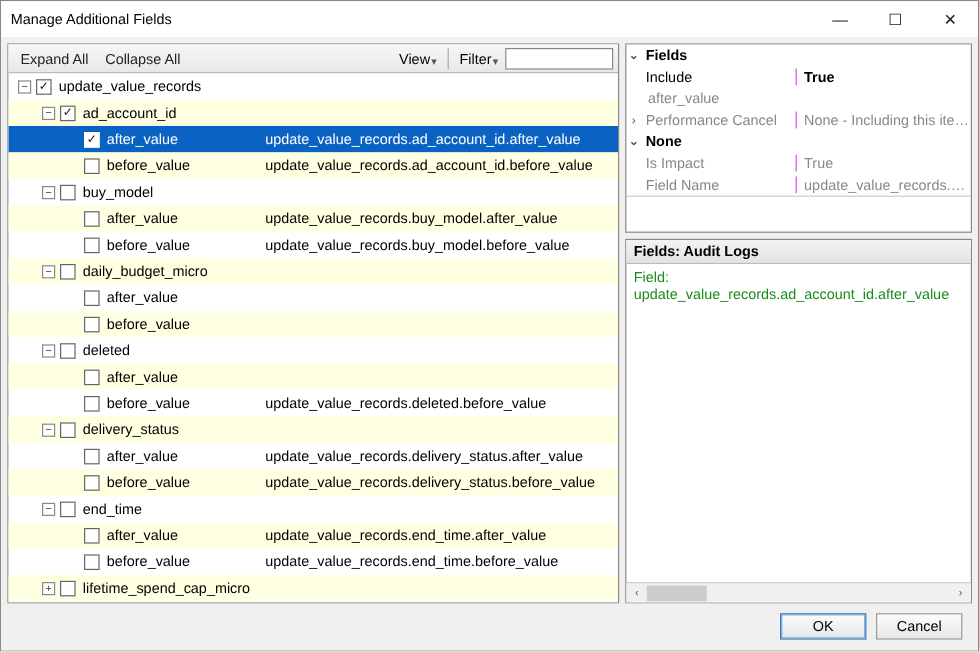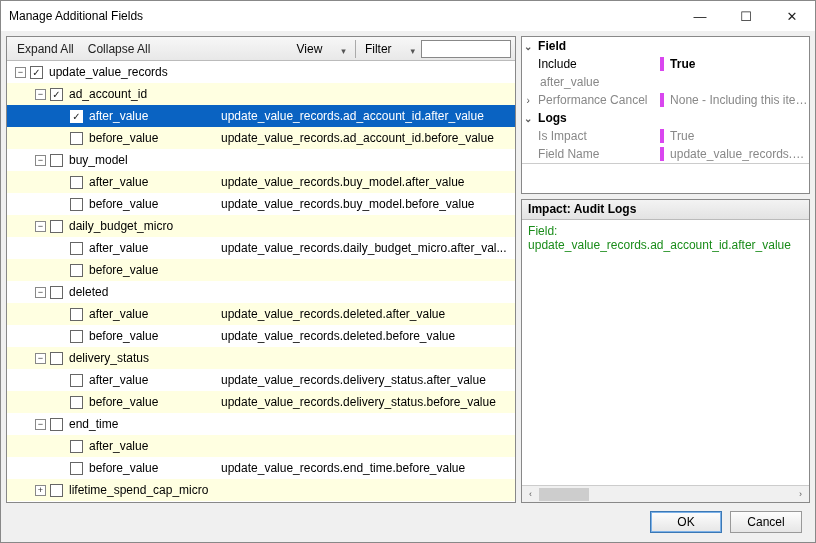--- a/index.html
+++ b/index.html
@@ -9,21 +9,21 @@
   .titlebar .title { flex:1; }
   .winbtns { display:flex; height:100%; }
   .winbtn { width:46px; display:flex; align-items:center; justify-content:center; font-size:13px; color:#222; }
   .content { flex:1; display:flex; flex-direction:column; background:#f0f0f0; padding:5px; gap:4px; overflow:hidden; }
   .main { flex:1; display:flex; gap:5px; overflow:hidden; }
   .left { flex:1.02; display:flex; flex-direction:column; border:1px solid #888; background:#fff; min-width:0; }
   .right { flex:0.58; display:flex; flex-direction:column; gap:5px; min-width:0; }
   .toolbar { height:24px; display:flex; align-items:center; background: linear-gradient(#f7f7f7,#e8e8e8); border-bottom:1px solid #bbb; padding:0 4px; gap:2px; }
   .tool-link { padding:2px 6px; color:#222; }
   .spacer { flex:1; }
-  .tool-drop { display:flex; align-items:flex-end; padding:2px 4px; gap:19px; }
+  .tool-drop { display:flex; align-items:flex-end; padding:2px 4px; gap:1px; }
   .tool-drop .caret { font-size:9px; color:#555; }
   .sep { width:1px; height:18px; background:#aaa; margin:0 3px; }
   .filter-input { width:90px; height:18px; border:1px solid #888; background:#fff; padding:1px 3px; }
   .tree { flex:1; overflow:auto; position:relative; }
   .row { height:22px; display:flex; align-items:center; white-space:nowrap; position:relative; }
   .row.stripe { background:#ffffe1; }
   .row.selected { background:#0a63c2 !important; color:#fff; }
   .row.selected .chk { background:#fff; border-color:#fff; }
   .cell-name { display:flex; align-items:center; gap:4px; width:210px; flex-shrink:0; }
   .cell-path { flex:1; padding-left:4px; overflow:hidden; text-overflow:ellipsis; }
@@ -31,21 +31,21 @@
   .lv0 .indent{width:4px;} .lv1 .indent{width:24px;} .lv2 .indent{width:44px;}
   .expander { width:11px; height:11px; border:1px solid #888; background:#fff; display:inline-flex; align-items:center; justify-content:center; font-size:9px; line-height:1; color:#333; flex-shrink:0; }
   .noexp { width:11px; height:11px; display:inline-block; flex-shrink:0; }
   .chk { width:13px; height:13px; border:1px solid #666; background:#fff; display:inline-flex; align-items:center; justify-content:center; font-size:10px; color:#222; flex-shrink:0; }
   .label { padding-left:2px; }
   
   .panel { border:1px solid #888; background:#fff; display:flex; flex-direction:column; }
   .props { flex:0 0 auto; }
   .proprow { height:18px; display:flex; align-items:center; }
   .proprow.hdr { font-weight:bold; }
-  .propkey { width:130px; padding-left:4px; display:flex; align-items:center; gap:4px; border-right:4px solid #d946ef; }
+  .propkey { width:130px; padding-left:4px; display:flex; align-items:center; gap:4px; border-right:1px solid #d946ef; }
   .propval { flex:1; padding-left:6px; overflow:hidden; white-space:nowrap; text-overflow:ellipsis; }
   .grey { color:#888; }
   .chev { width:12px; text-align:center; color:#555; font-size:10px; user-select:none; }
   .chevholder { width:12px; }
   .output { flex:1; }
   .output-head { height:20px; background: linear-gradient(#f3f3f3,#e3e3e3); border-bottom:1px solid #bbb; padding:2px 6px; font-weight:bold; }
   .output-body { padding:4px 6px; font-size:12px; }
   .field-line { color:#1a8c1a; }
   .scrollbar { height:17px; border-top:1px solid #ccc; background:#f0f0f0; display:flex; align-items:center; }
   .sb-btn { width:17px; height:17px; display:flex; align-items:center; justify-content:center; font-size:9px; color:#555; }
@@ -162,21 +162,20 @@
               </span>
               <span class="cell-path"></span>
             </div>
             <div class="row lv2">
               <span class="cell-name">
                 <span class="indent"></span>
                 <span class="noexp"></span>
                 <span class="chk"></span>
                 <span class="label">after_value</span>
               </span>
-              <span class="cell-path">update_value_records.daily_budget_micro.after_val...</span>
             </div>
             <div class="row lv2 stripe">
               <span class="cell-name">
                 <span class="indent"></span>
                 <span class="noexp"></span>
                 <span class="chk"></span>
                 <span class="label">before_value</span>
               </span>
             </div>
             <div class="row lv1">
@@ -188,21 +187,20 @@
               </span>
               <span class="cell-path"></span>
             </div>
             <div class="row lv2 stripe">
               <span class="cell-name">
                 <span class="indent"></span>
                 <span class="noexp"></span>
                 <span class="chk"></span>
                 <span class="label">after_value</span>
               </span>
-              <span class="cell-path">update_value_records.deleted.after_value</span>
             </div>
             <div class="row lv2">
               <span class="cell-name">
                 <span class="indent"></span>
                 <span class="noexp"></span>
                 <span class="chk"></span>
                 <span class="label">before_value</span>
               </span>
               <span class="cell-path">update_value_records.deleted.before_value</span>
             </div>
@@ -242,20 +240,21 @@
               </span>
               <span class="cell-path"></span>
             </div>
             <div class="row lv2 stripe">
               <span class="cell-name">
                 <span class="indent"></span>
                 <span class="noexp"></span>
                 <span class="chk"></span>
                 <span class="label">after_value</span>
               </span>
+              <span class="cell-path">update_value_records.end_time.after_value</span>
             </div>
             <div class="row lv2">
               <span class="cell-name">
                 <span class="indent"></span>
                 <span class="noexp"></span>
                 <span class="chk"></span>
                 <span class="label">before_value</span>
               </span>
               <span class="cell-path">update_value_records.end_time.before_value</span>
             </div>
@@ -268,55 +267,55 @@
               </span>
               <span class="cell-path"></span>
             </div>
           </div>
       </div>
 
       <div class="right">
         <div class="panel props">
           <div class="proprow hdr">
               <span class="chev">⌄</span>
-              <span class="propkey" style="border:none;font-weight:bold">Field</span>
+              <span class="propkey" style="border:none;font-weight:bold">Fields</span>
             </div>
           <div class="proprow">
               <span class="chevholder"></span>
               <span class="propkey">Include</span>
               <span class="propval" style="font-weight:bold">True</span>
             </div>
           <div class="proprow grey">
               <span class="chevholder"></span>
               <span class="propval">after_value</span>
             </div>
           <div class="proprow grey">
               <span class="chev">›</span>
               <span class="propkey">Performance Cancel</span>
               <span class="propval">None - Including this item will ha</span>
             </div>
           <div class="proprow hdr">
               <span class="chev">⌄</span>
-              <span class="propkey" style="border:none;font-weight:bold">Logs</span>
+              <span class="propkey" style="border:none;font-weight:bold">None</span>
             </div>
           <div class="proprow grey">
               <span class="chevholder"></span>
               <span class="propkey">Is Impact</span>
               <span class="propval">True</span>
             </div>
           <div class="proprow grey">
               <span class="chevholder"></span>
               <span class="propkey">Field Name</span>
               <span class="propval">update_value_records.ad_acco</span>
             </div>
           <div style="height:30px;border-top:1px solid #ccc"></div>
         </div>
 
         <div class="panel output">
-          <div class="output-head">Impact: Audit Logs</div>
+          <div class="output-head">Fields: Audit Logs</div>
           <div class="output-body">
             <span class="field-line"><span>Field: </span><span>update_value_records.ad_account_id.after_value</span></span>
           </div>
           <div style="flex:1"></div>
           <div class="scrollbar">
             <div class="sb-btn">‹</div>
             <div class="sb-track">
                 <div class="sb-thumb"></div>
               </div>
             <div class="sb-btn">›</div>

